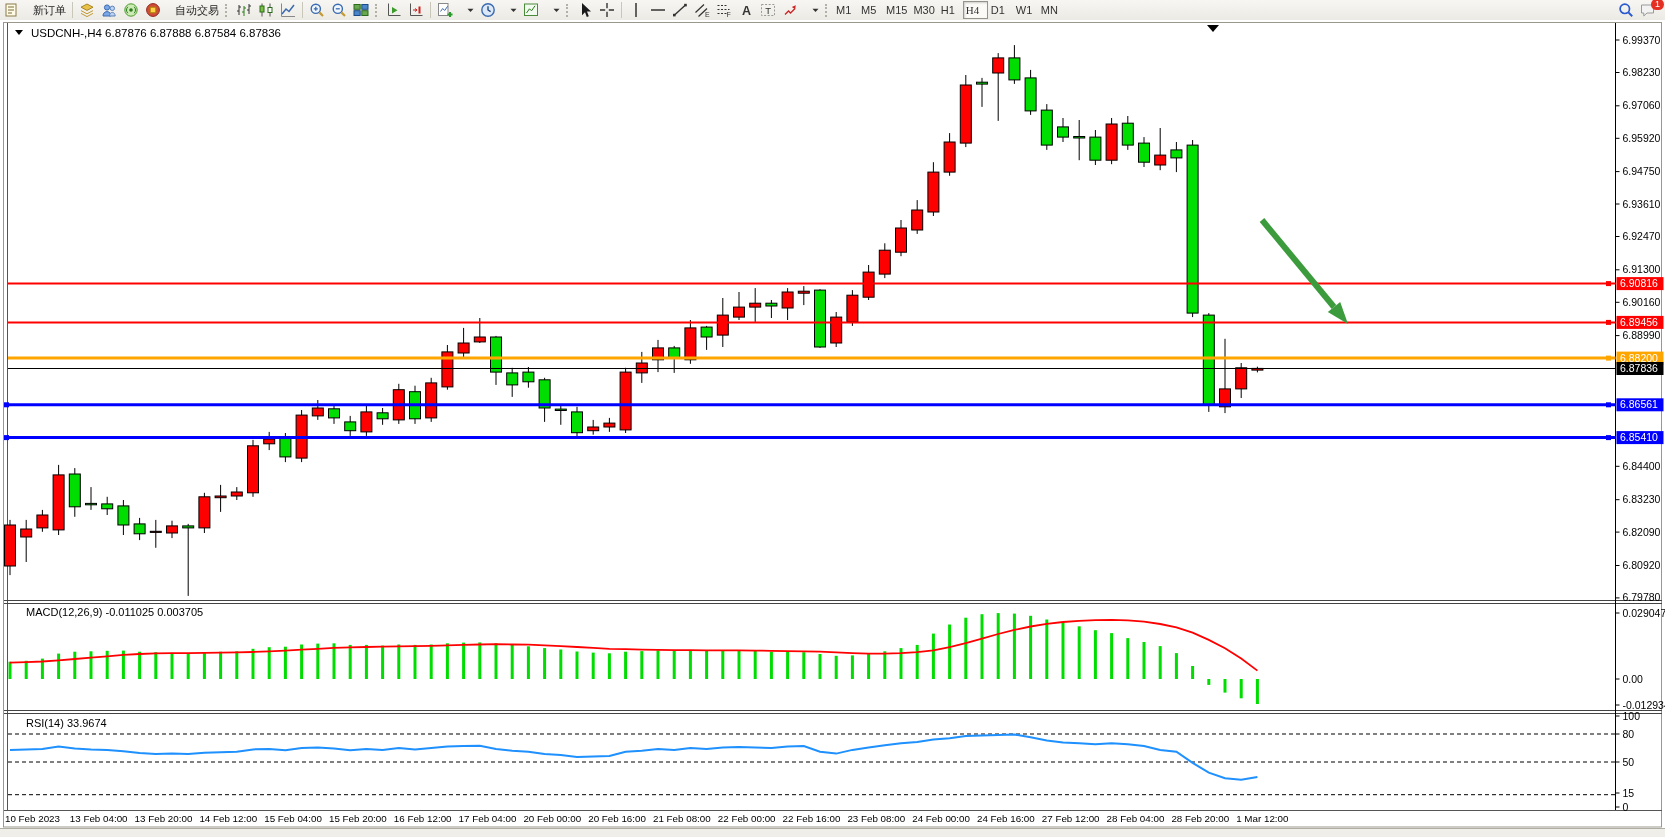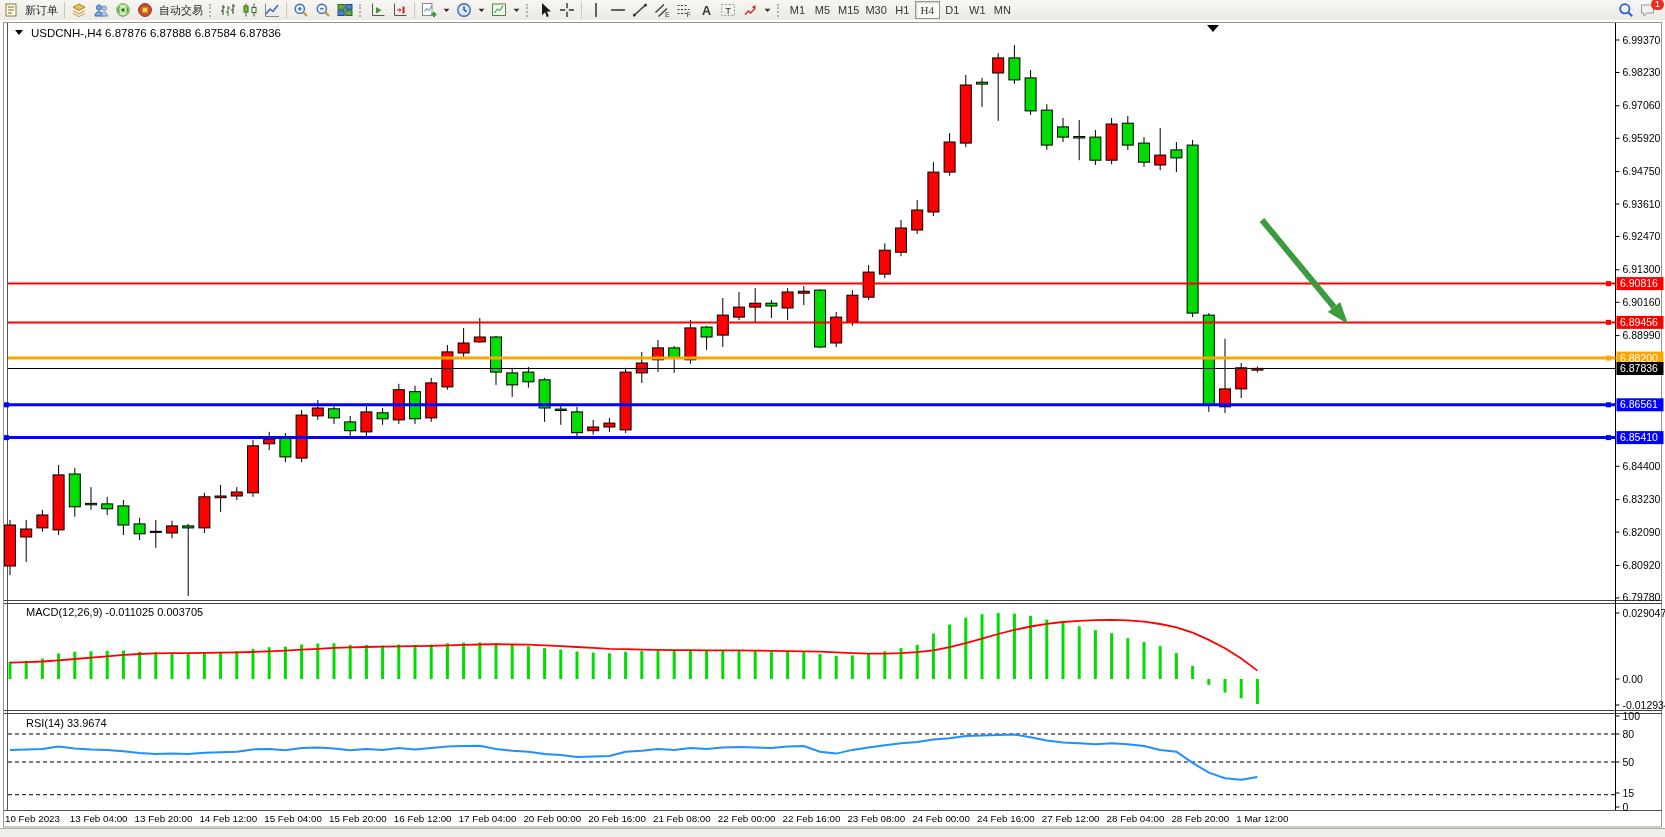--- a/index.html
+++ b/index.html
@@ -1,22 +1,22 @@
 <!DOCTYPE html>
 <html><head>
 <meta charset="utf-8">
 <style>
   html,body{margin:0;padding:0;background:#fff;width:1665px;height:837px;overflow:hidden;
     font-family:"Liberation Sans",sans-serif;-webkit-font-smoothing:antialiased;}
   
   #toolbar{position:absolute;top:0;left:0;width:1665px;height:20px;
     background:linear-gradient(#f7f6f3,#eceae4);border-bottom:1px solid #a9a69c;
     display:flex;align-items:center;font-size:11px;color:#222;white-space:nowrap;}
-  .tbtn{height:18px;min-width:20px;display:inline-flex;align-items:center;justify-content:center;
-    gap:6px;border:1px solid transparent;background:transparent;padding:0 2px;cursor:default;
+  .tbtn{height:18px;min-width:20px;display:inline-flex;align-items:center;
+    gap:14px;border:1px solid transparent;background:transparent;padding:0 2px;cursor:default;
     font-family:"Liberation Sans",sans-serif;font-size:11px;color:#222;}
   .tbtn.active{background:#fbfaf7;border:1px solid #96938a;box-shadow:inset 1px 1px 2px rgba(0,0,0,.18);font-family:Liberation Serif, serif;}
   .tf{min-width:25px;color:#333;}
   .ic{width:16px;height:16px;display:inline-block;line-height:0;}
   .ic svg{width:16px;height:16px;}
   .caret{width:7px;height:16px;display:inline-flex;align-items:center;}
   .caret svg{width:7px;height:5px;}
   .sep{width:1px;height:16px;background:#c9c6ba;margin:0 3px;}
   .grip{width:2px;height:13px;border-left:2px dotted #b3b0a5;margin:0 4px 0 3px;}
   .spacer{flex:1;}

